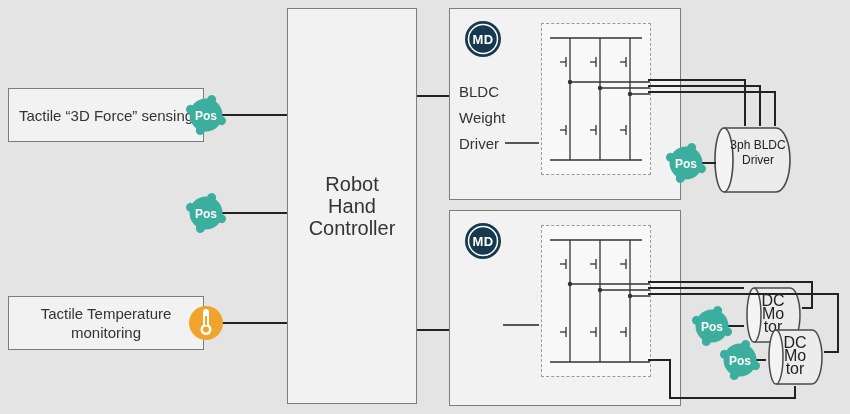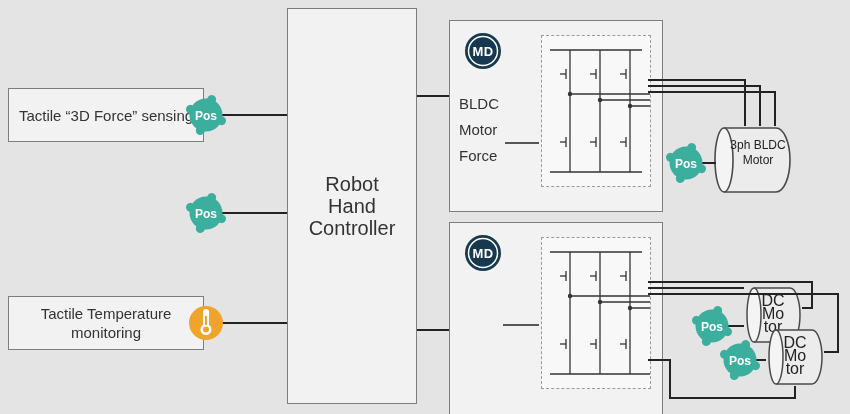--- a/index.html
+++ b/index.html
@@ -3,21 +3,21 @@
 <meta charset="utf-8">
 <style>
   html,body { margin:0; padding:0; background:#e4e4e4; font-family:"Liberation Sans",sans-serif; }
   .canvas { position:relative; width:850px; height:414px; background:#e4e4e4; overflow:hidden; }
 
   .box { position:absolute; background:#f2f2f2; border:1px solid #7d7d7d; box-sizing:border-box; color:#333; z-index:1; }
   .flexc { display:flex; align-items:center; justify-content:center; text-align:center; }
 
   .sensor-box { width:196px; height:54px; font-size:15px; line-height:19px; padding:0 8px; }
   .controller-box { left:287px; top:8px; width:130px; height:396px; font-size:20px; line-height:22px; padding:0 12px; }
-  .driver-box { left:449px; width:214px;margin-top:12px; }
+  .driver-box { left:449px; width:232px; }
 
   .driver-label { position:absolute; font-size:15px; color:#333; }
   .circuit-frame { position:absolute; border:1px dashed #9a9a9a; background:#f8f8f8; box-sizing:content-box; }
 
   .wires { position:absolute; left:0; top:0; z-index:3; pointer-events:none; }
 
   .badge { position:absolute; z-index:4; }
   .badge-text { font-family:"Liberation Sans",sans-serif; font-weight:700; font-size:12px; fill:#fff; }
   .logo-text { font-family:"Liberation Sans",sans-serif; font-weight:700; font-size:13px; fill:#fff; letter-spacing:0.5px; }
 
@@ -93,21 +93,21 @@
   <div class="box controller-box flexc">
     <span>Robot Hand Controller</span>
   </div>
 
   <div class="box driver-box" style="top:8px;height:192px">
     <svg class="badge" style="left:11px;top:8px" width="44" height="44" viewBox="0 0 44 44">
       <circle cx="22" cy="22" r="18" fill="#17394F"></circle>
       <circle cx="22" cy="22" r="14.5" fill="none" stroke="#fff" stroke-width="1.5"></circle>
       <text x="22" y="27" text-anchor="middle" class="logo-text">MD</text>
     </svg>
-    <div class="driver-label" style="left:9px;top:70px;width:60px;line-height:26px">BLDC Motor Force</div>
+    <div class="driver-label" style="left:9px;top:70px;width:60px;line-height:26px">BLDC Weight Driver</div>
     <div class="circuit-frame" style="left:91px;top:14px;width:108px;height:150px">
       <svg width="108" height="150" viewBox="0 0 108 150">
         <defs>
           <g id="fet1" fill="none" stroke="#333" stroke-width="1.3">
             <line x1="0" y1="0" x2="0" y2="16"></line>
               <line x1="-4" y1="3" x2="-4" y2="13"></line>
               <line x1="-10" y1="8" x2="-4" y2="8"></line>
           </g>
         </defs>
         <g fill="none" stroke="#333" stroke-width="1.3">
@@ -167,21 +167,21 @@
         </g>
       </svg>
     </div>
   </div>
 
   <div class="motor" style="left:712px;top:126px;width:80px;height:68px">
     <svg width="80" height="68" viewBox="0 0 80 68">
       <path d="M12,2 H64 A14,32 0 0 1 64,66 H12" fill="#ececec" stroke="#4a4a4a" stroke-width="1.6"></path>
       <ellipse cx="12" cy="34" rx="9" ry="32" fill="#f4f4f4" stroke="#4a4a4a" stroke-width="1.6"></ellipse>
     </svg>
-    <div class="motor-label bldc-label">3ph BLDC Motor</div>
+    <div class="motor-label bldc-label">3ph BLDC Driver</div>
   </div>
 
   <div class="motor" style="left:744px;top:286px;width:58px;height:58px">
     <svg width="58" height="58" viewBox="0 0 58 58">
       <path d="M10,2 H46 A10,27 0 0 1 46,56 H10" fill="#ececec" stroke="#4a4a4a" stroke-width="1.5"></path>
       <ellipse cx="10" cy="29" rx="7" ry="27" fill="#f4f4f4" stroke="#4a4a4a" stroke-width="1.5"></ellipse>
     </svg>
     <div class="motor-label dc-label">DC Motor</div>
   </div>
 

